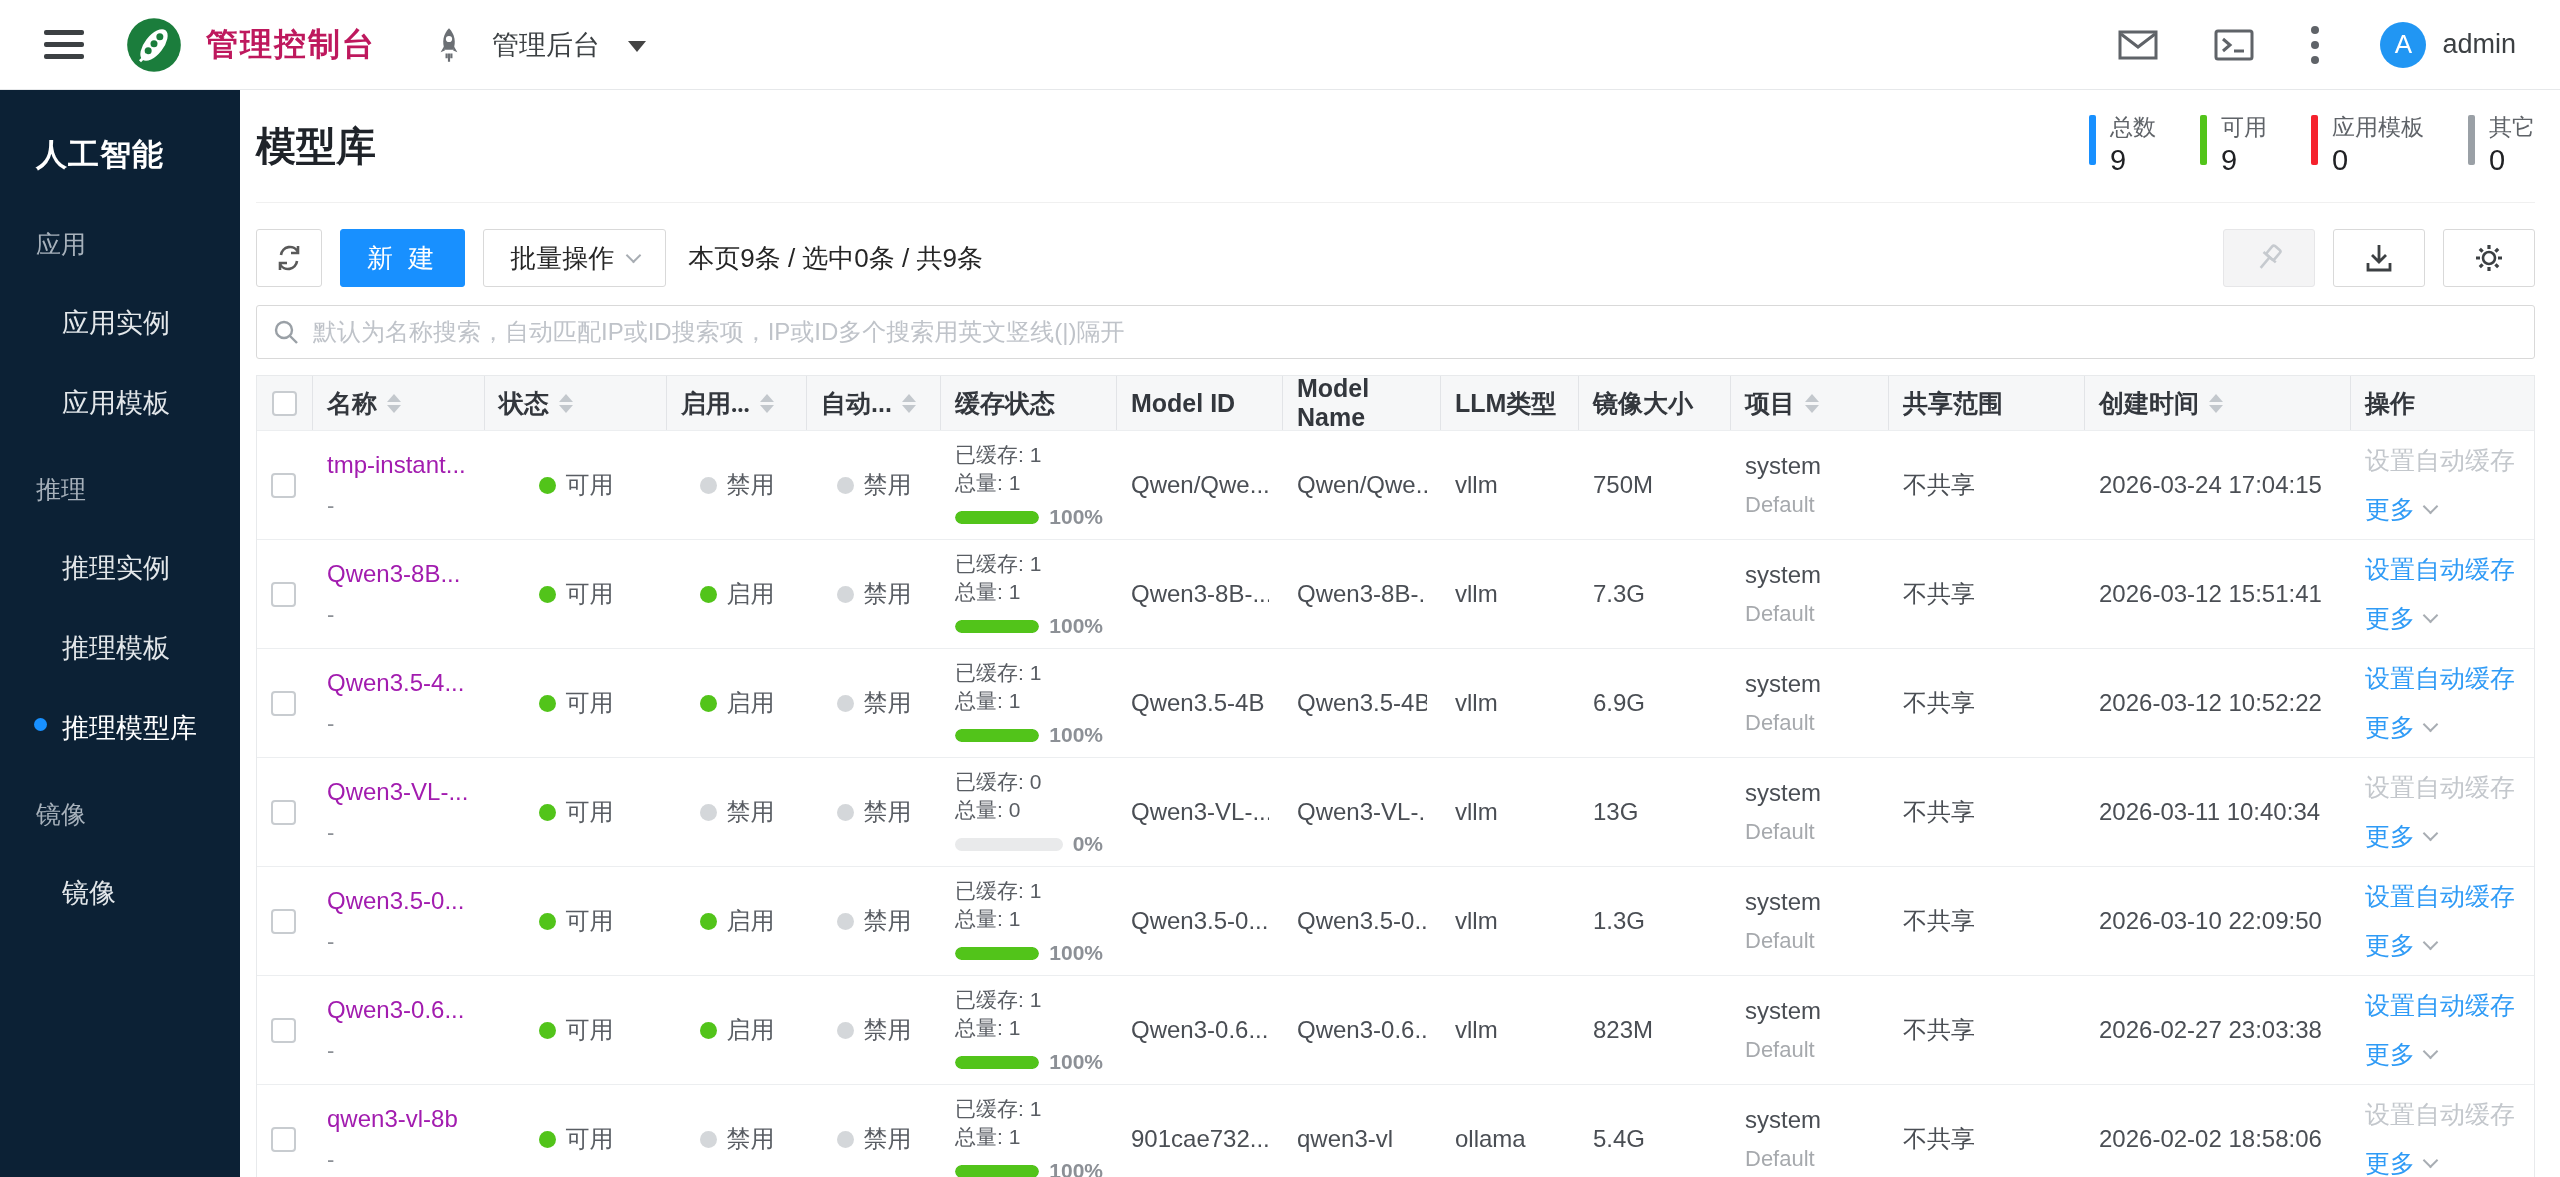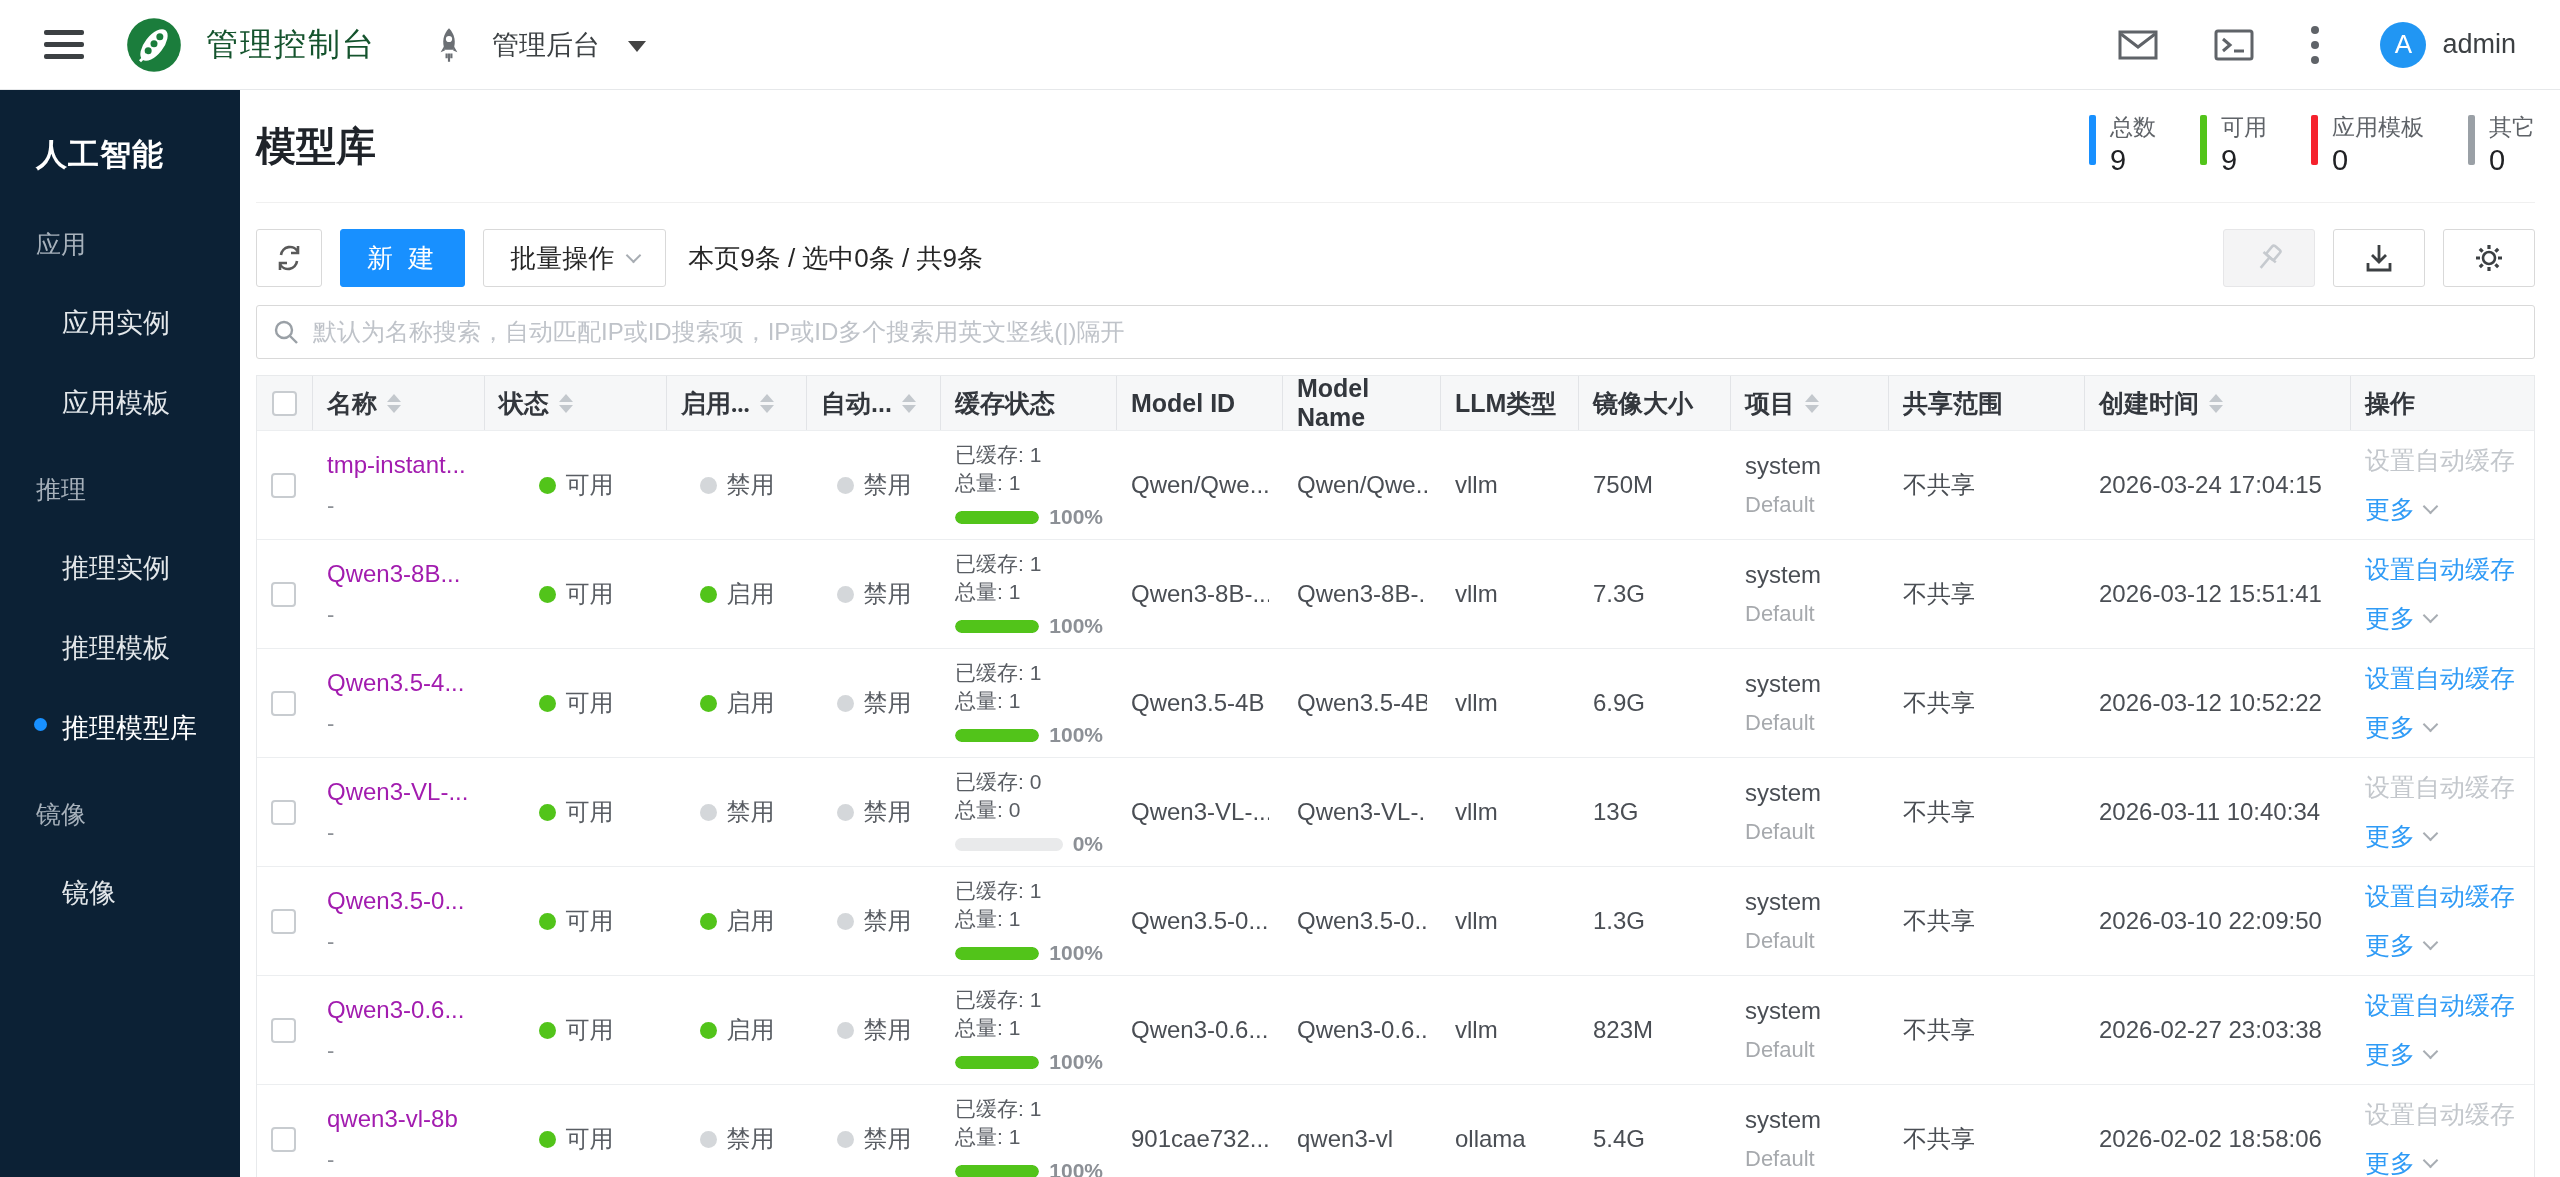--- a/index.html
+++ b/index.html
@@ -8,21 +8,21 @@
     width:2560px; height:1177px; overflow:hidden; position:relative;
     background:#fff; color:#262626;
     font-family:"Liberation Sans","DejaVu Sans",sans-serif;
   }
   
   .topbar { position:absolute; top:0; left:0; right:0; height:90px; background:#fff;
     border-bottom:1px solid #e6e8ea; display:flex; align-items:center; padding:0 44px; z-index:10; }
   .hamburger { width:40px; display:flex; flex-direction:column; gap:7px; cursor:pointer; }
   .hamburger span { display:block; height:5px; background:#3c4043; border-radius:2px; }
   .logo { width:56px; height:56px; margin:0 24px 0 42px; }
-  .app-title { font-size:32px; font-weight:normal; color:#14532d; letter-spacing:2px; }
+  .app-title { font-size:32px; font-weight:bold; color:#be185d; letter-spacing:2px; }
   .workspace { display:flex; align-items:center; margin-left:58px; gap:28px; cursor:pointer; }
   .ws-label { font-size:27px; color:#3c4043; }
   .caret-down { width:0; height:0; border-left:9px solid transparent; border-right:9px solid transparent; border-top:11px solid #444; margin-top:4px; }
   .topbar-right { margin-left:auto; display:flex; align-items:center; }
   .tb-icon { margin-left:56px; display:flex; align-items:center; color:#5f6368; cursor:pointer; }
   .avatar { width:46px; height:46px; border-radius:50%; background:#2196f3; color:#fff; font-size:26px;
     display:flex; align-items:center; justify-content:center; margin-left:60px; }
   .username { font-size:27px; color:#3c4043; margin-left:16px; }
   
   .sidebar { position:absolute; top:90px; left:0; bottom:0; width:240px; background:#0c2135; }

